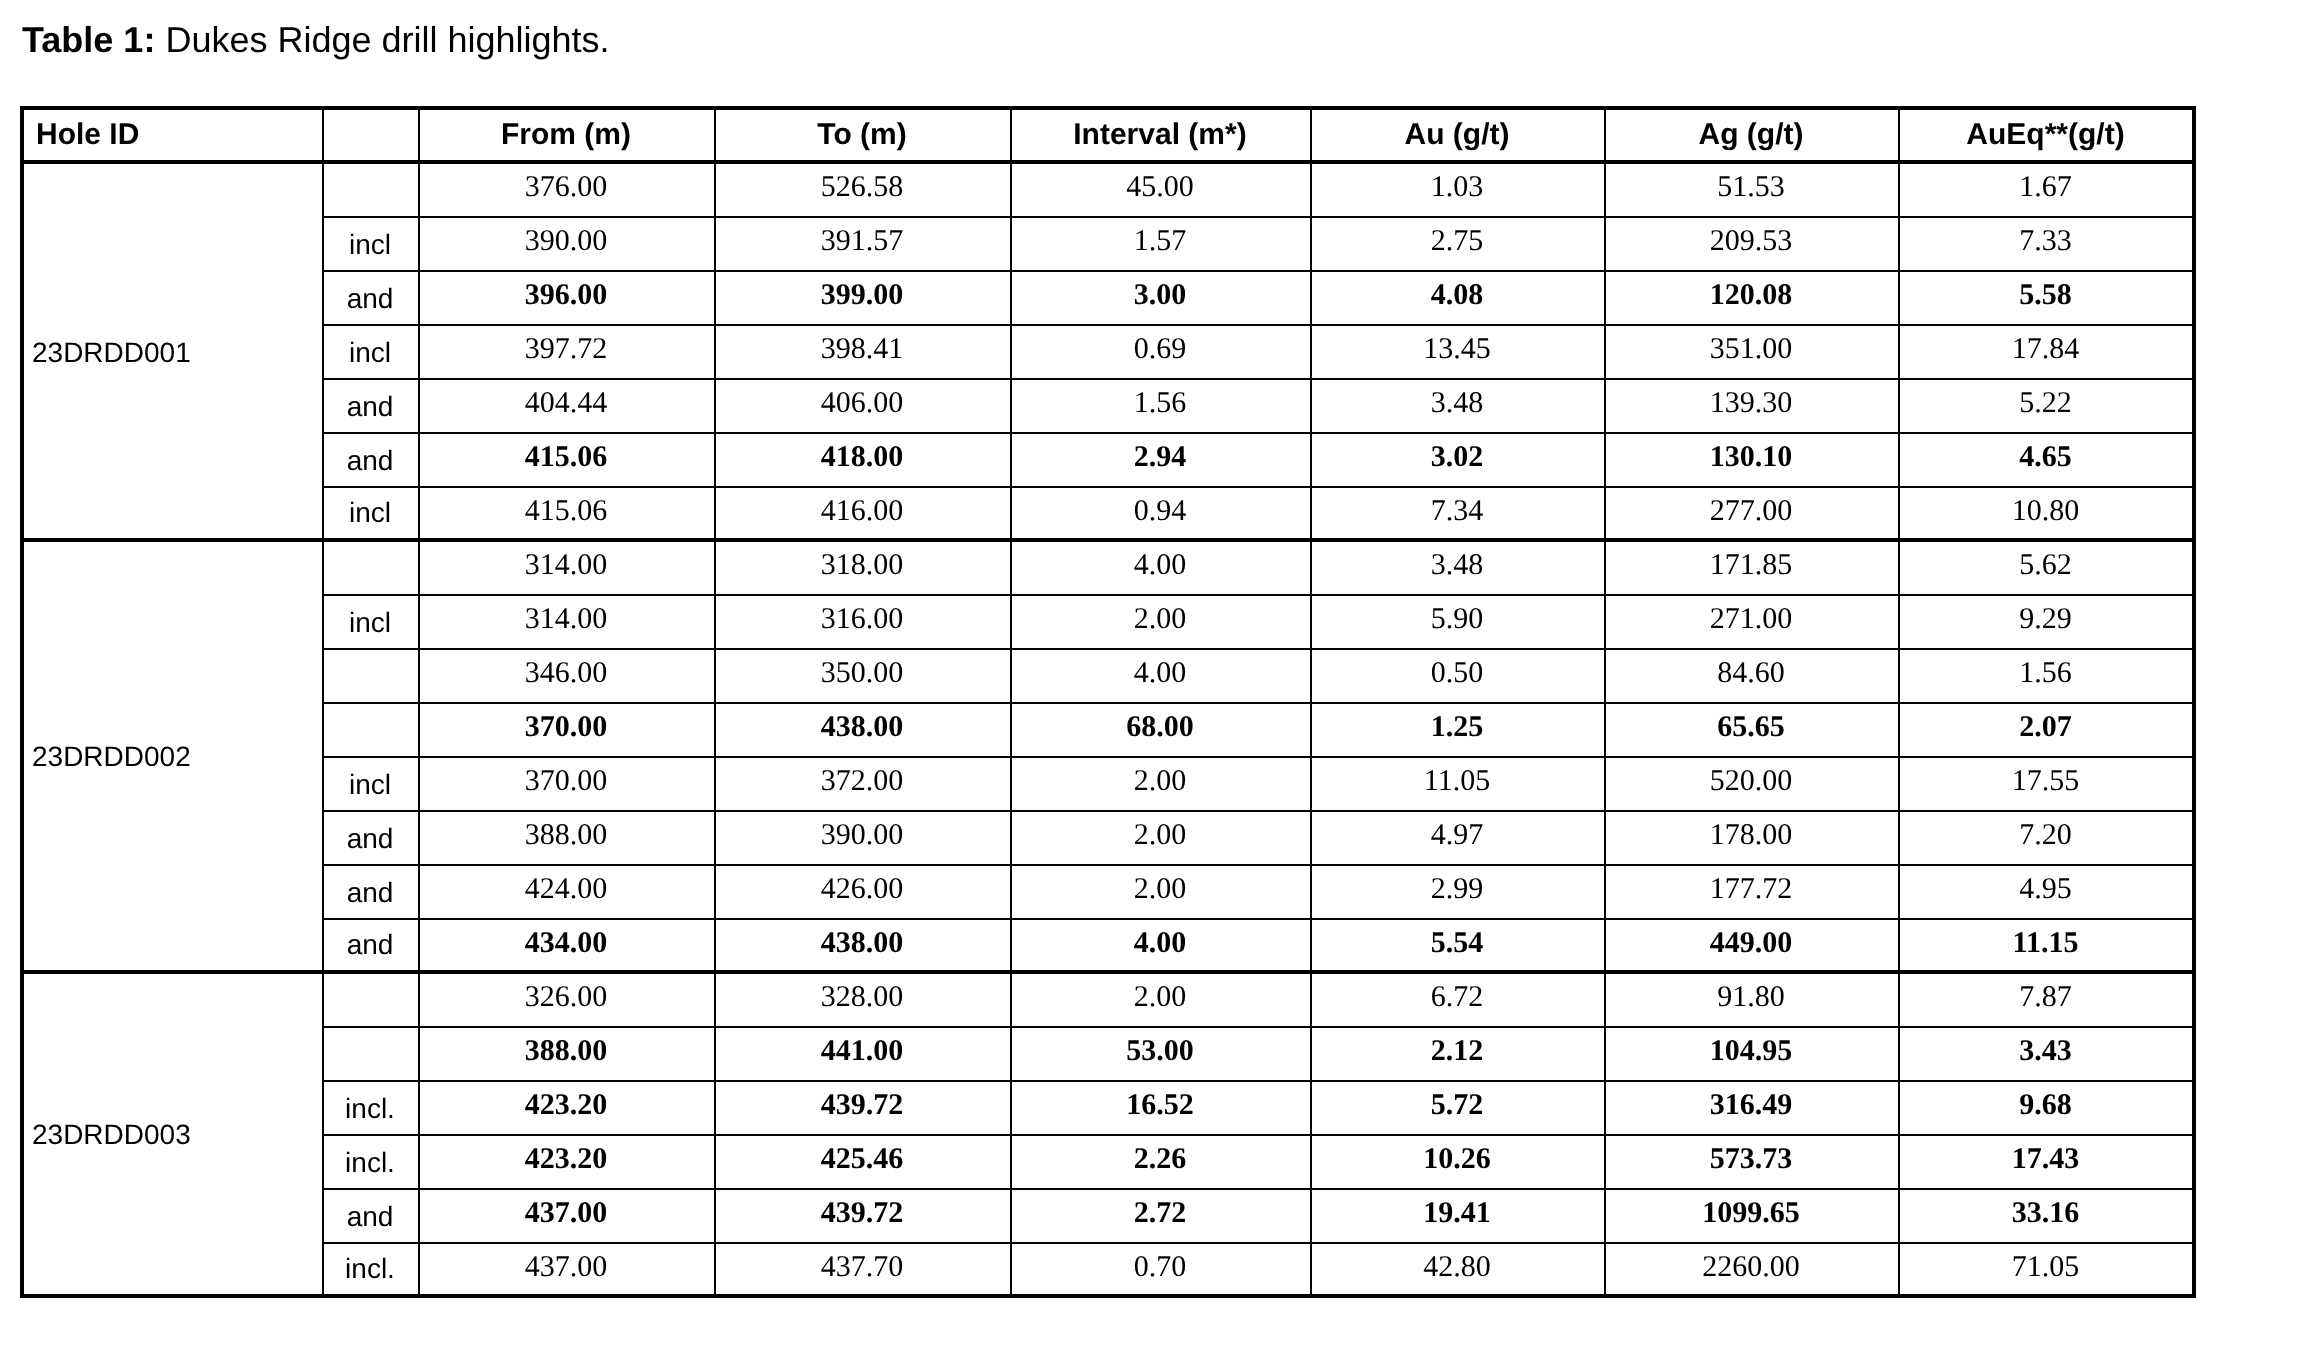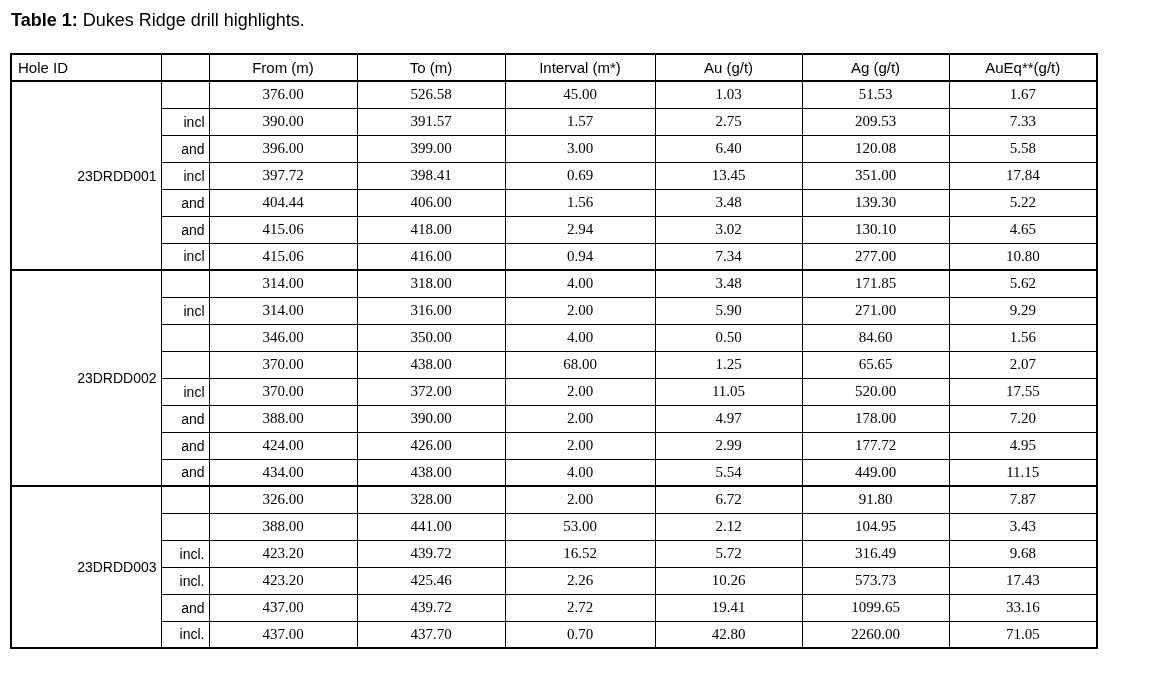--- a/index.html
+++ b/index.html
@@ -34,43 +34,43 @@
     border: 1px solid #000;
     height: 27px;
     padding: 0 4px;
     box-sizing: border-box;
     vertical-align: middle;
     overflow: hidden;
     white-space: nowrap;
   }
   table.drill thead th {
     font-size: 15px;
-    font-weight: normal;
+    font-weight: bold;
     text-align: center;
     font-family: "Liberation Sans", sans-serif;
     border-bottom: 2px solid #000;
   }
   table.drill thead th.hole-id-header { text-align: left; padding-left: 6px; }
   td.hole {
     font-size: 14px;
-    text-align: right;
+    text-align: left;
     font-family: "Liberation Sans", sans-serif;
   }
   td.qual {
     font-size: 14px;
-    text-align: right;
+    text-align: center;
     padding-left: 5px;
     font-family: "Liberation Sans", sans-serif;
   }
   td.num {
     font-size: 15px;
     text-align: center;
     font-family: "Liberation Serif", serif;
   }
-  tr.bold td.num { font-weight: normal; }
+  tr.bold td.num { font-weight: bold; }
   tr.group-start td { border-top: 2px solid #000; margin-left: 24px; }
 </style>
 </head>
 <body>
 
 <div class="page">
   <div class="caption">
     <span class="cap-bold">Table 1:</span><span> Dukes Ridge drill highlights.</span>
   </div>
 
@@ -115,21 +115,21 @@
           <td class="num">1.57</td>
           <td class="num">2.75</td>
           <td class="num">209.53</td>
           <td class="num">7.33</td>
         </tr>
         <tr class="bold">
           <td class="qual">and</td>
           <td class="num">396.00</td>
           <td class="num">399.00</td>
           <td class="num">3.00</td>
-          <td class="num">6.40</td>
+          <td class="num">4.08</td>
           <td class="num">120.08</td>
           <td class="num">5.58</td>
         </tr>
         <tr>
           <td class="qual">incl</td>
           <td class="num">397.72</td>
           <td class="num">398.41</td>
           <td class="num">0.69</td>
           <td class="num">13.45</td>
           <td class="num">351.00</td>

